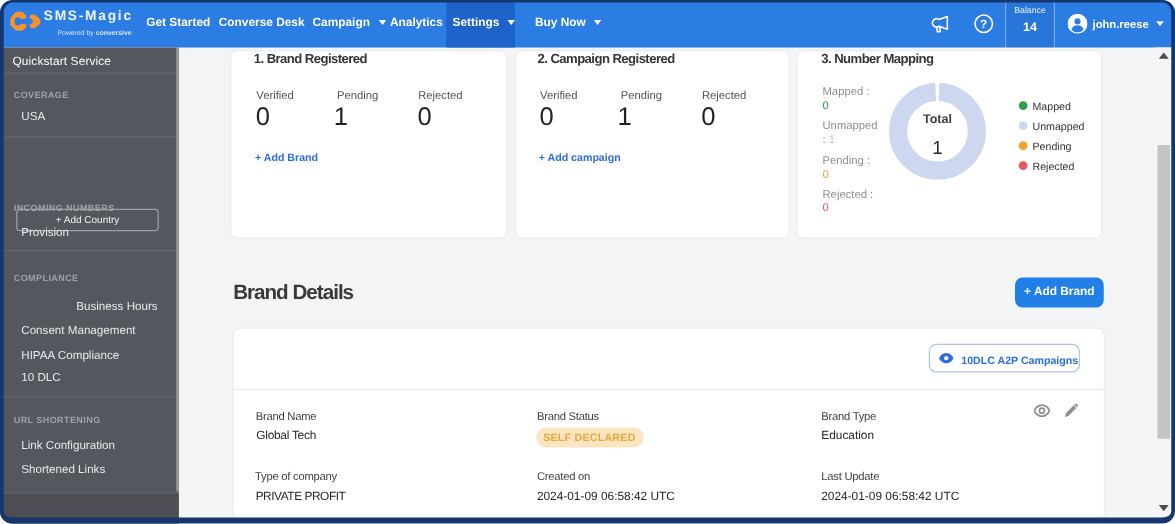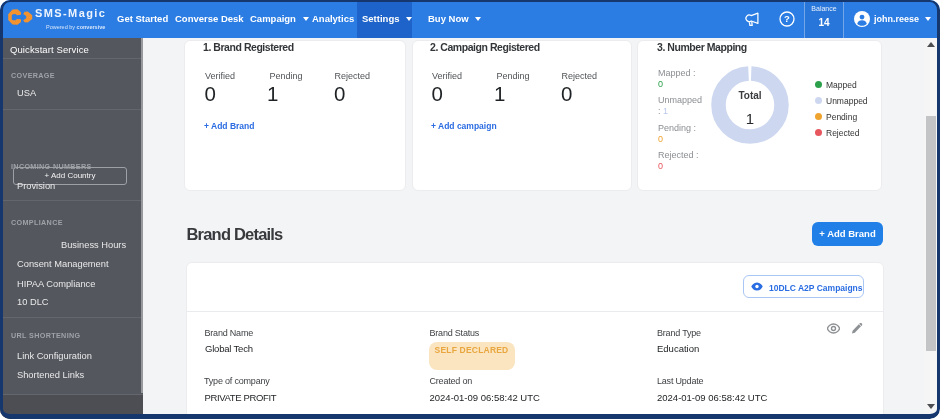--- a/index.html
+++ b/index.html
@@ -159,21 +159,21 @@
     <path d="M6 0.4 C9 0.4 11.1 2.8 11.7 4.5 C11.1 6.2 9 8.6 6 8.6 C3 8.6 0.9 6.2 0.3 4.5 C0.9 2.8 3 0.4 6 0.4 Z" fill="#2a6de2"></path>
     <circle cx="6" cy="4.5" r="1.7" fill="#fff"></circle>
   </svg>
   <div class="abs" style="left:769px; top:283px; font-size:8.5px; font-weight:bold; color:#2a6de2;">10DLC A2P Campaigns</div>
 
   <div class="abs" style="left:186px; top:311px; width:698px; height:1px; background:#e9ebee;"></div>
 
   <div class="dl-label" style="left:204.5px; top:328px;">Brand Name</div>
   <div class="dl-value" style="left:205px; top:343px; letter-spacing:-0.2px;">Global Tech</div>
   <div class="dl-label" style="left:429.5px; top:328px;">Brand Status</div>
-  <div class="abs" style="left:428.5px; top:342px; width:86px; height:28px; background:#fae5c0; border-radius:8px; color:#e9a63f; font-size:8.5px; font-weight:bold; text-align:center; line-height:16px; letter-spacing:0.2px;">SELF DECLARED</div>
+  <div class="abs" style="left:428.5px; top:342px; width:86px; height:16px; background:#fae5c0; border-radius:8px; color:#e9a63f; font-size:8.5px; font-weight:bold; text-align:center; line-height:16px; letter-spacing:0.2px;">SELF DECLARED</div>
   <div class="dl-label" style="left:657px; top:328px;">Brand Type</div>
   <div class="dl-value" style="left:657px; top:343px;">Education</div>
 
   <svg class="abs" style="left:827px; top:323px;" width="13" height="11" viewBox="0 0 13 11">
     <path d="M6.5 1 C9.7 1 12 3.7 12.6 5.5 C12 7.3 9.7 10 6.5 10 C3.3 10 1 7.3 0.4 5.5 C1 3.7 3.3 1 6.5 1 Z" fill="none" stroke="#8e9194" stroke-width="1.4"></path>
     <circle cx="6.5" cy="5.5" r="2" fill="none" stroke="#8e9194" stroke-width="1.4"></circle>
   </svg>
   <svg class="abs" style="left:850px; top:321px;" width="14" height="14" viewBox="0 0 14 14">
     <path d="M2.6 9.7 L8.8 3.2 L11 5.3 L4.8 11.8 L2.0 12.6 Z" fill="#8e9194"></path>
     <path d="M9.5 2.5 C10.1 1.9 11.2 1.9 11.8 2.5 C12.4 3.1 12.4 4.1 11.8 4.7 L11.5 5.0 L9.2 2.8 Z" fill="#8e9194"></path>

